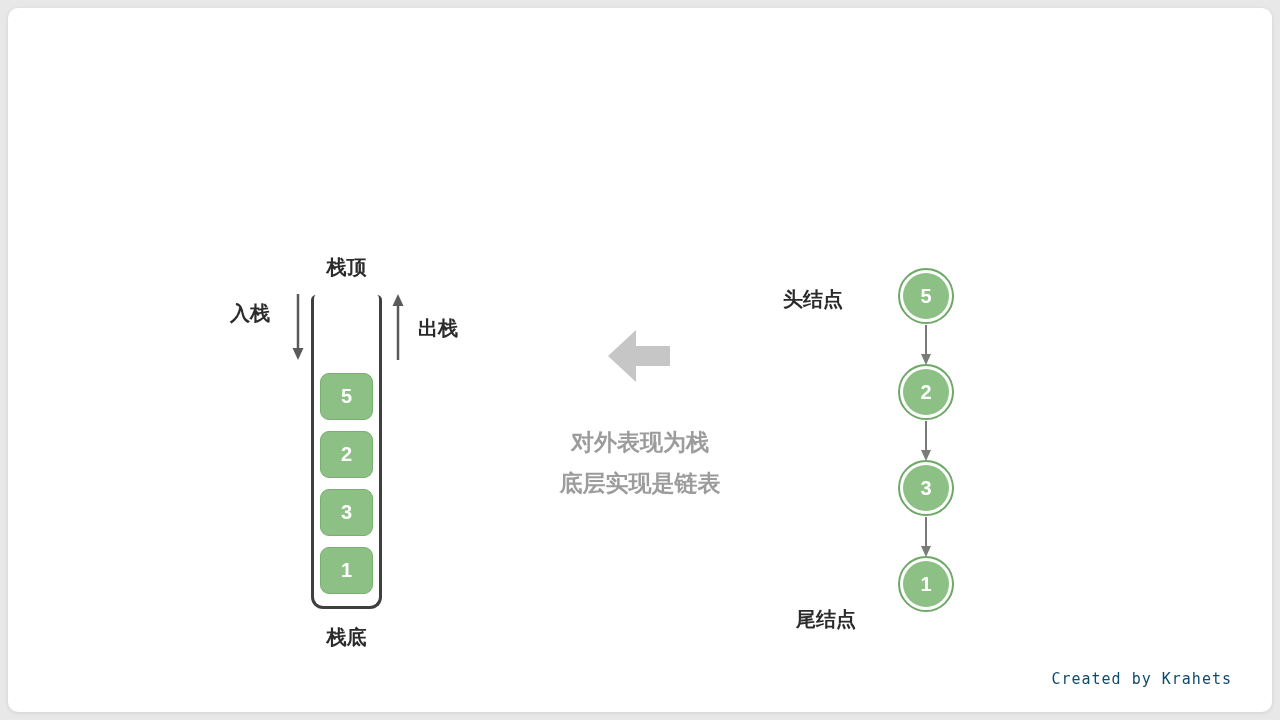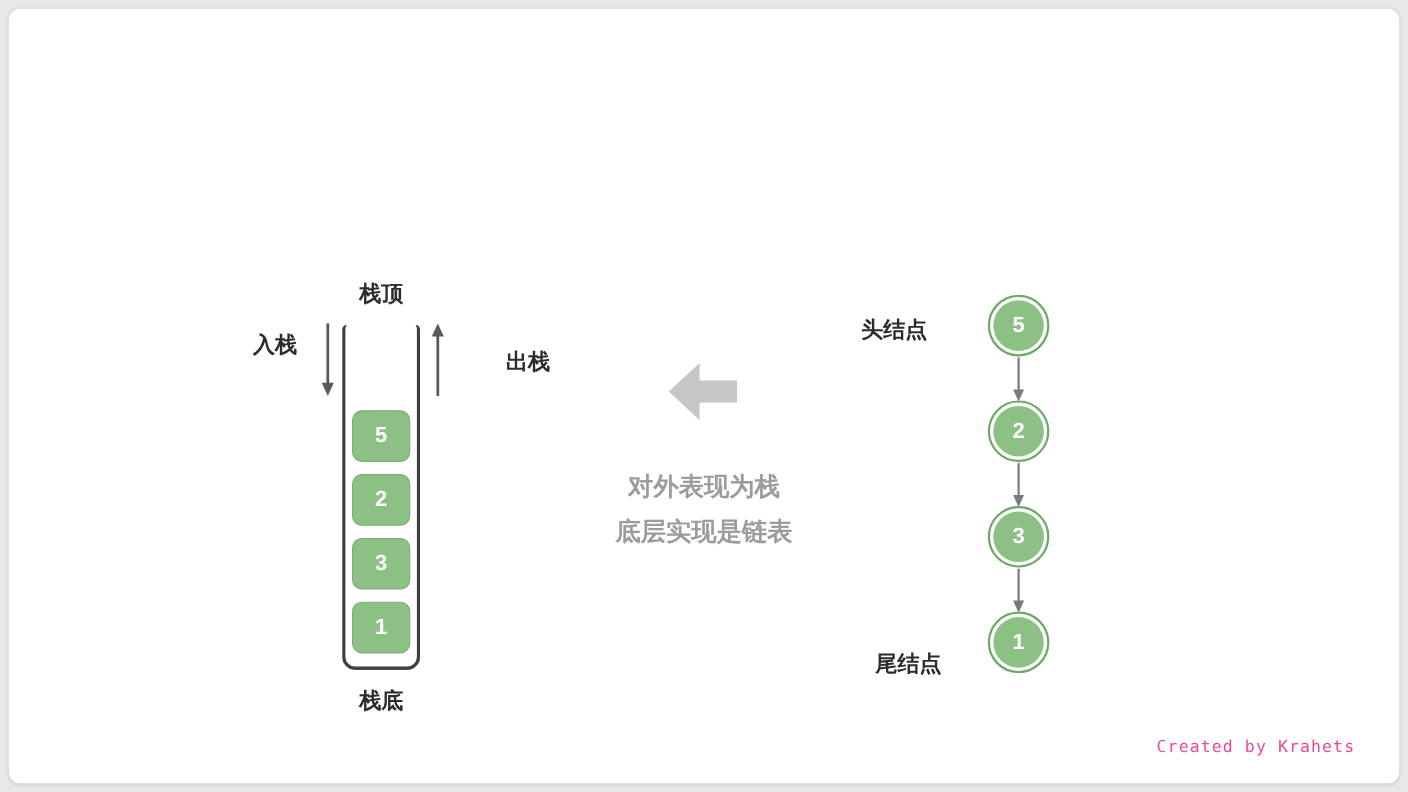--- a/index.html
+++ b/index.html
@@ -88,38 +88,38 @@
     display: flex;
     align-items: center;
     justify-content: center;
   }
   
   .credit {
     position: absolute;
     right: 40px; bottom: 24px;
     font-family: "DejaVu Sans Mono", "Liberation Mono", monospace;
     font-size: 15px;
-    color: #ec4899;
+    color: #0c4a6e;
     letter-spacing: 1px;
   }
 </style>
 </head>
 <body>
 
 <div class="canvas">
 
   <div class="label" style="left:303px; top:246px; width:71px; text-align:center;">栈顶</div>
 
   <div class="label" style="left:222px; top:292px;">入栈</div>
   <svg class="arrow-svg" style="left:280px; top:286px;" width="20" height="68">
     <line x1="10" y1="0" x2="10" y2="56" stroke="#5a5a5a" stroke-width="2.5"></line>
     <polygon points="10,66 4.5,54 15.5,54" fill="#5a5a5a"></polygon>
   </svg>
 
-  <div class="label" style="left:410px; top:307px;margin-left:42px;">出栈</div>
+  <div class="label" style="left:410px; top:307px;">出栈</div>
   <svg class="arrow-svg" style="left:380px; top:284px;" width="20" height="68">
     <line x1="10" y1="68" x2="10" y2="12" stroke="#5a5a5a" stroke-width="2.5"></line>
     <polygon points="10,2 4.5,14 15.5,14" fill="#5a5a5a"></polygon>
   </svg>
 
   <div class="stack-box"></div>
 
   <div class="stack-items">
     <div class="stack-cell">5</div>
     <div class="stack-cell">2</div>
@@ -132,21 +132,21 @@
   <svg class="arrow-svg" style="left:600px; top:322px;" width="62" height="52">
     <polygon points="0,26 28,0 28,16 62,16 62,36 28,36 28,52" fill="#c6c6c6"></polygon>
   </svg>
 
   <div class="center-note">
     <div>对外表现为栈</div>
     <div>底层实现是链表</div>
   </div>
 
   <div class="label" style="left:775px; top:278px;">头结点</div>
-  <div class="label" style="left:788px; top:582px;">尾结点</div>
+  <div class="label" style="left:788px; top:598px;">尾结点</div>
 
   <div class="node-outer" style="left:890px; top:260px;">
     <div class="node-inner">5</div>
   </div>
   <svg class="arrow-svg" style="left:908px; top:317px;" width="20" height="42">
     <line x1="10" y1="0" x2="10" y2="30" stroke="#7a7a7a" stroke-width="2"></line>
     <polygon points="10,40 5,29 15,29" fill="#7a7a7a"></polygon>
   </svg>
 
   <div class="node-outer" style="left:890px; top:356px;">

